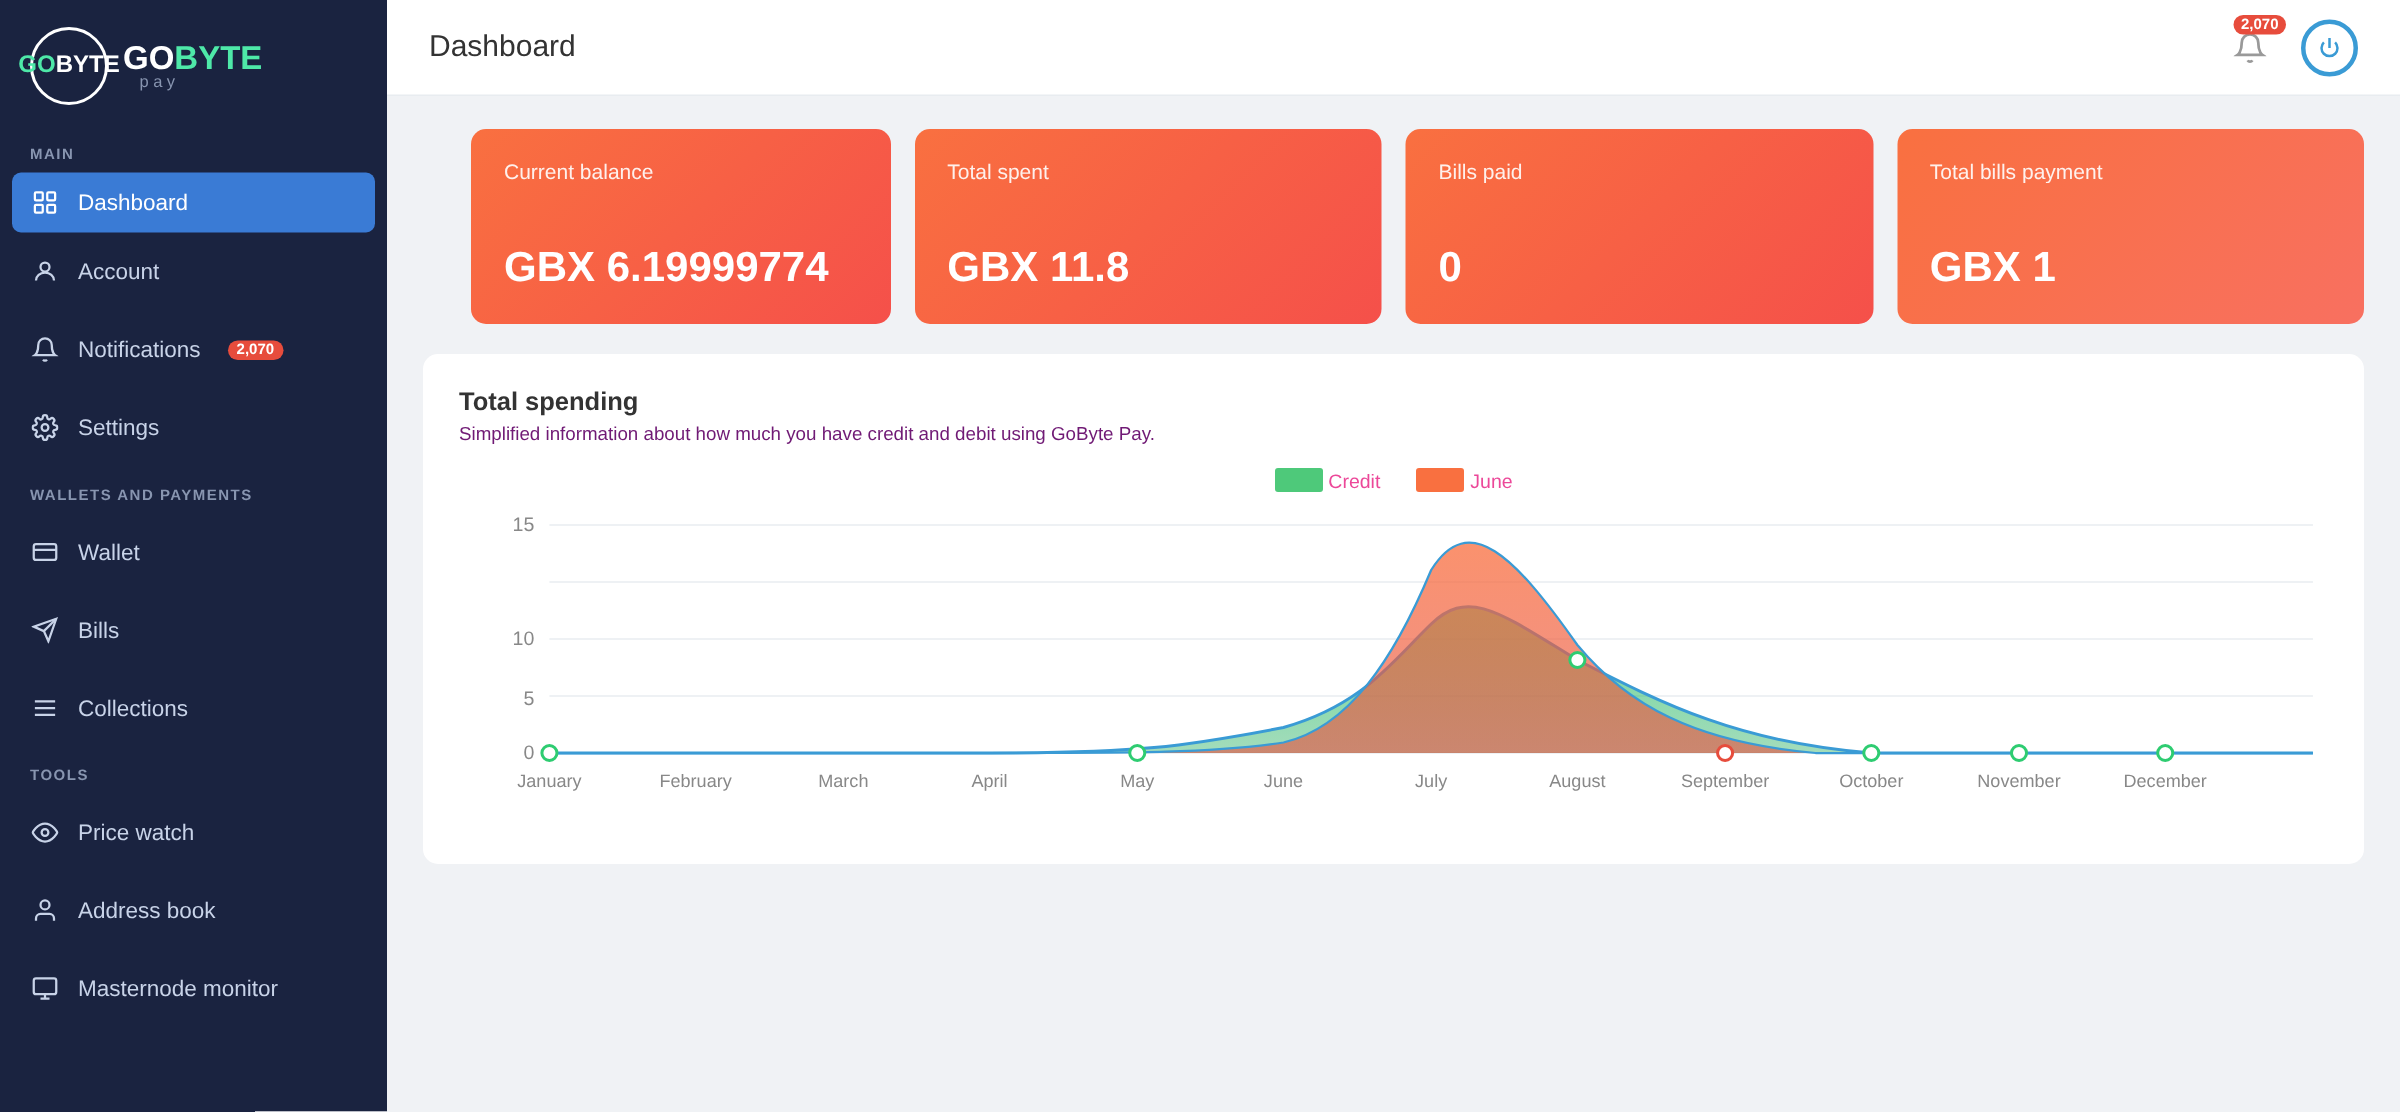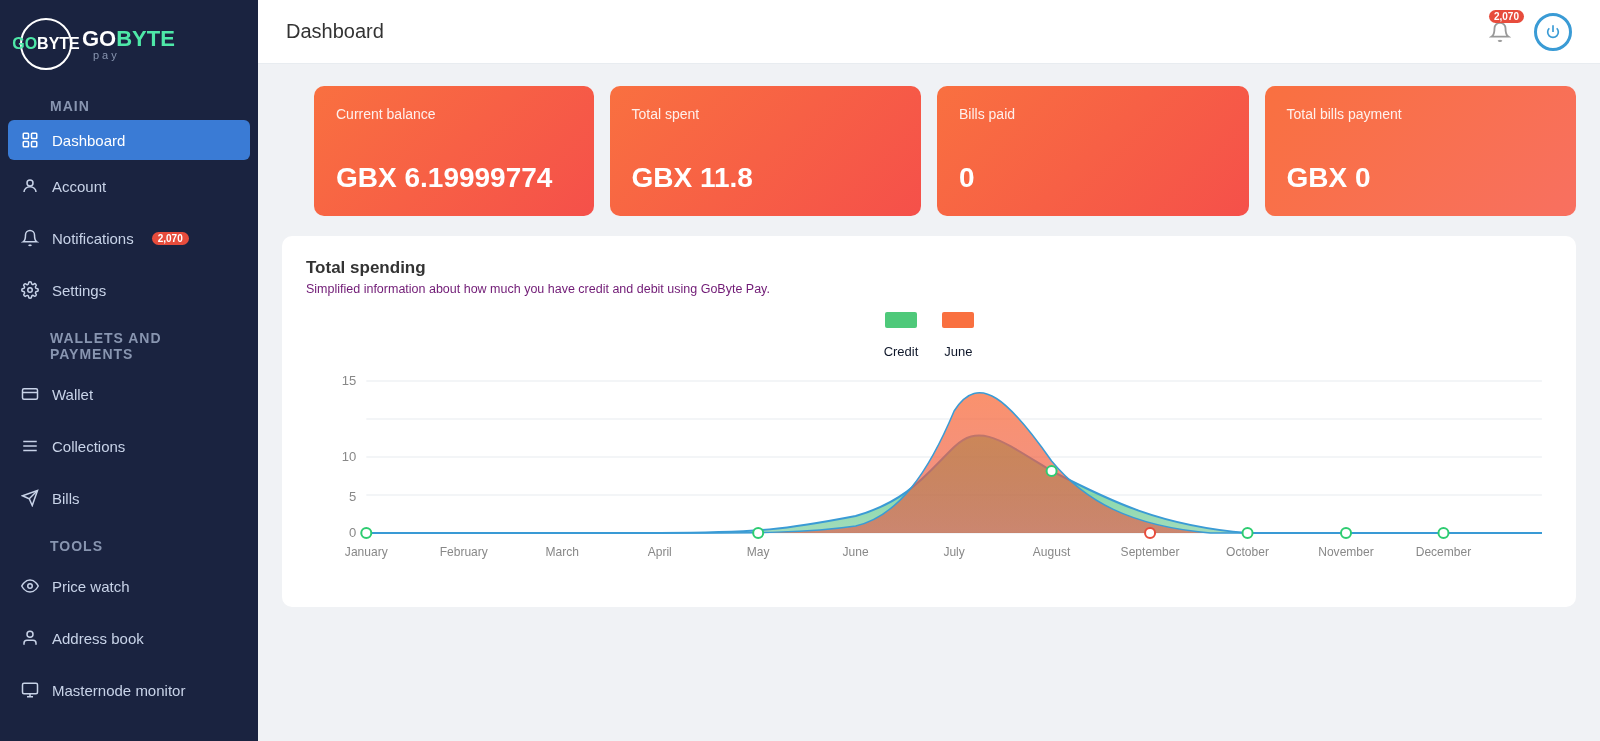--- a/index.html
+++ b/index.html
@@ -37,27 +37,26 @@
       background: transparent;
       flex-shrink: 0;
     }
     .logo-text {
       display: flex;
       flex-direction: column;
       line-height: 1;
     }
 
     .section-label {
-      font-size: 14px;
+      font-size: 10px;
       color: #8895b0;
       text-transform: uppercase;
       letter-spacing: 1px;
       padding: 14px 20px 6px 20px;
       font-weight: 600;
-      margin-left: 30px;
     }
 
     .nav-item {
       display: flex;
       align-items: center;
       padding: 16px 20px;
       cursor: pointer;
       gap: 12px;
       font-size: 15px;
       color: #c8d3e8;
@@ -195,24 +194,23 @@
 
     .chart-legend {
       display: flex;
       justify-content: center;
       gap: 24px;
       margin-bottom: 12px;
     }
     .legend-item {
       display: flex;
       align-items: center;
-      gap: 16px;
+      gap: 4px;
       font-size: 13px;
-      color: #0f172a;
-      flex-direction: column;
+      color: #ec4899;
     }
     .legend-color {
       width: 32px;
       height: 16px;
       border-radius: 2px;
     }
     .legend-color.credit { background: #4ec97a; }
     .legend-color.debit { background: #f97040; }
 
     .chart-container {
@@ -297,36 +295,36 @@
           <rect x="2" y="5" width="20" height="14" rx="2"></rect>
           <line x1="2" y1="10" x2="22" y2="10"></line>
         </svg>
     </span>
     <span>Wallet</span>
   </div>
 
   <div class="nav-item">
     <span class="nav-icon">
       <svg width="18" height="18" viewBox="0 0 24 24" fill="none" stroke="#c8d3e8" stroke-width="2">
+          <line x1="22" y1="2" x2="11" y2="13"></line>
+          <polygon points="22 2 15 22 11 13 2 9 22 2"></polygon>
+        </svg>
+    </span>
+    <span>Bills</span>
+  </div>
+
+  <div class="nav-item">
+    <span class="nav-icon">
+      <svg width="18" height="18" viewBox="0 0 24 24" fill="none" stroke="#c8d3e8" stroke-width="2">
           <line x1="3" y1="6" x2="21" y2="6"></line>
           <line x1="3" y1="12" x2="21" y2="12"></line>
           <line x1="3" y1="18" x2="21" y2="18"></line>
         </svg>
     </span>
     <span>Collections</span>
-  </div>
-
-  <div class="nav-item">
-    <span class="nav-icon">
-      <svg width="18" height="18" viewBox="0 0 24 24" fill="none" stroke="#c8d3e8" stroke-width="2">
-          <line x1="22" y1="2" x2="11" y2="13"></line>
-          <polygon points="22 2 15 22 11 13 2 9 22 2"></polygon>
-        </svg>
-    </span>
-    <span>Bills</span>
   </div>
 
   <div class="section-label">Tools</div>
 
   <div class="nav-item">
     <span class="nav-icon">
       <svg width="18" height="18" viewBox="0 0 24 24" fill="none" stroke="#c8d3e8" stroke-width="2">
           <path d="M1 12s4-8 11-8 11 8 11 8-4 8-11 8-11-8-11-8z"></path>
           <circle cx="12" cy="12" r="3"></circle>
         </svg>
@@ -387,21 +385,21 @@
       <div class="stat-card spent">
         <span class="stat-label">Total spent</span>
         <span class="stat-value">GBX 11.8</span>
       </div>
       <div class="stat-card bills">
         <span class="stat-label">Bills paid</span>
         <span class="stat-value">0</span>
       </div>
       <div class="stat-card total-bills">
         <span class="stat-label">Total bills payment</span>
-        <span class="stat-value">GBX 0</span>
+        <span class="stat-value">GBX 1</span>
       </div>
     </div>
 
     <div class="chart-panel">
       <div class="chart-title">Total spending</div>
       <div class="chart-subtitle">Simplified information about how much you have credit and debit using GoByte Pay.</div>
 
       <div class="chart-legend">
         <div class="legend-item">
           <div class="legend-color credit"></div>

